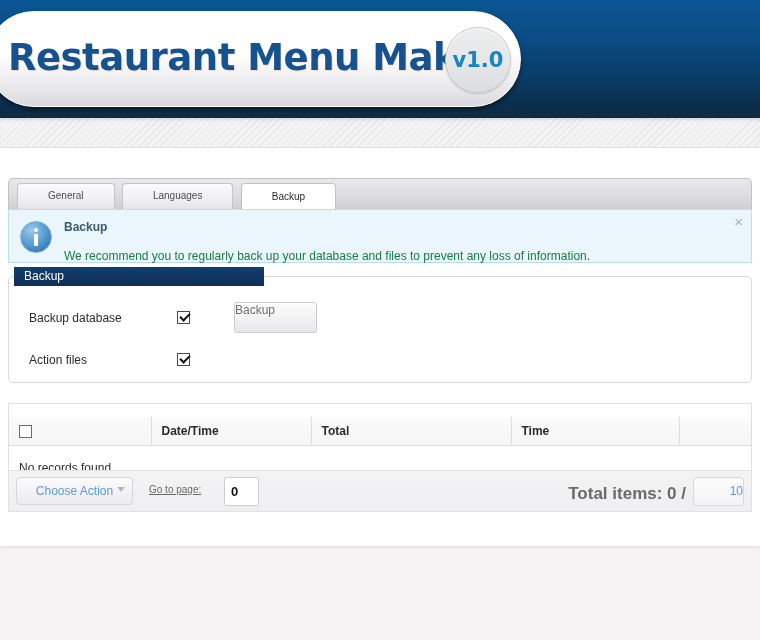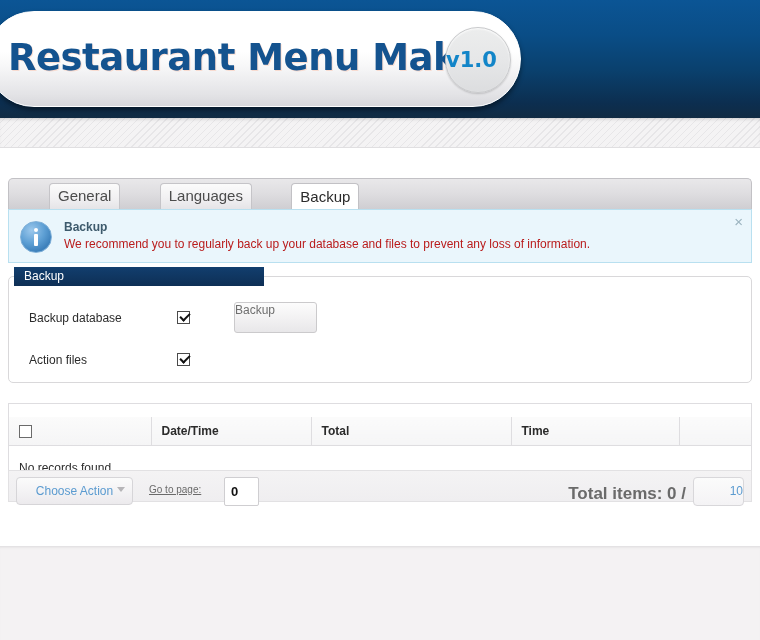--- a/index.html
+++ b/index.html
@@ -55,20 +55,21 @@
     top: 27px;
     width: 66px;
     height: 66px;
     border-radius: 50%;
     background: linear-gradient(to bottom, #eceded 0%, #e6e7e8 50%, #dcdddf 100%);
     border: 1px solid #c9cacc;
     box-shadow: inset 0 1px 2px rgba(255,255,255,0.9), 0 1px 2px rgba(0,0,0,0.18);
     box-sizing: border-box;
     display: flex;
     align-items: center;
+    justify-content: center;
   }
   .version-badge span {
     font-family: "DejaVu Sans", sans-serif;
     font-weight: bold;
     font-size: 21px;
     color: #1285c8;
   }
 
   
   .stripe-band {
@@ -112,33 +113,32 @@
     border: 1px solid #c2c1c5;
     border-bottom: none;
     border-radius: 5px 5px 0 0;
     box-sizing: border-box;
     padding: 4px 0 0 8px;
   }
   .tab {
     display: inline-block;
     height: 27px;
     line-height: 24px;
-    padding: 0 8px;
+    padding: 0 30px;
     margin-right: 4px;
-    font-size: 15px;
+    font-size: 10px;
     color: #4c4c4c;
     background: linear-gradient(to bottom, #fbfbfb 0%, #f1f0f2 55%, #e4e3e6 100%);
     border: 1px solid #c5c4c8;
     border-bottom: none;
     border-radius: 4px 4px 0 0;
     box-sizing: border-box;
     vertical-align: top;
     cursor: pointer;
     user-select: none;
-    margin-left: 32px;
   }
   .tab.active {
     background: #ffffff;
     color: #2b2b2b;
     height: 28px;
     line-height: 25px;
     border-color: #c2c1c5;
   }
 
   
@@ -187,23 +187,23 @@
     position: absolute;
     left: 55px;
     top: 10px;
     font-size: 12px;
     font-weight: bold;
     color: #3d5a6c;
   }
   .notice-text {
     position: absolute;
     left: 55px;
-    top: 27px;
-    font-size: 12px;
-    color: #b91c1c;
+    top: 39px;
+    font-size: 12px;
+    color: #15803d;
   }
   .notice-close {
     position: absolute;
     right: 8px;
     top: 4px;
     font-size: 15px;
     color: #9bb3bf;
     cursor: pointer;
     line-height: 1;
     font-family: "Liberation Sans", sans-serif;
@@ -334,21 +334,21 @@
     vertical-align: middle;
     cursor: pointer;
   }
 
   
   .footbar {
     position: absolute;
     left: 8px;
     top: 322px;
     width: 744px;
-    height: 32px;
+    height: 42px;
     background: linear-gradient(to bottom, #f4f3f4 0%, #efeef0 100%);
     border: 1px solid #e2e1e3;
     border-radius: 0;
     box-sizing: border-box;
   }
   .choose-action {
     position: absolute;
     left: 7px;
     top: 6px;
     width: 117px;

